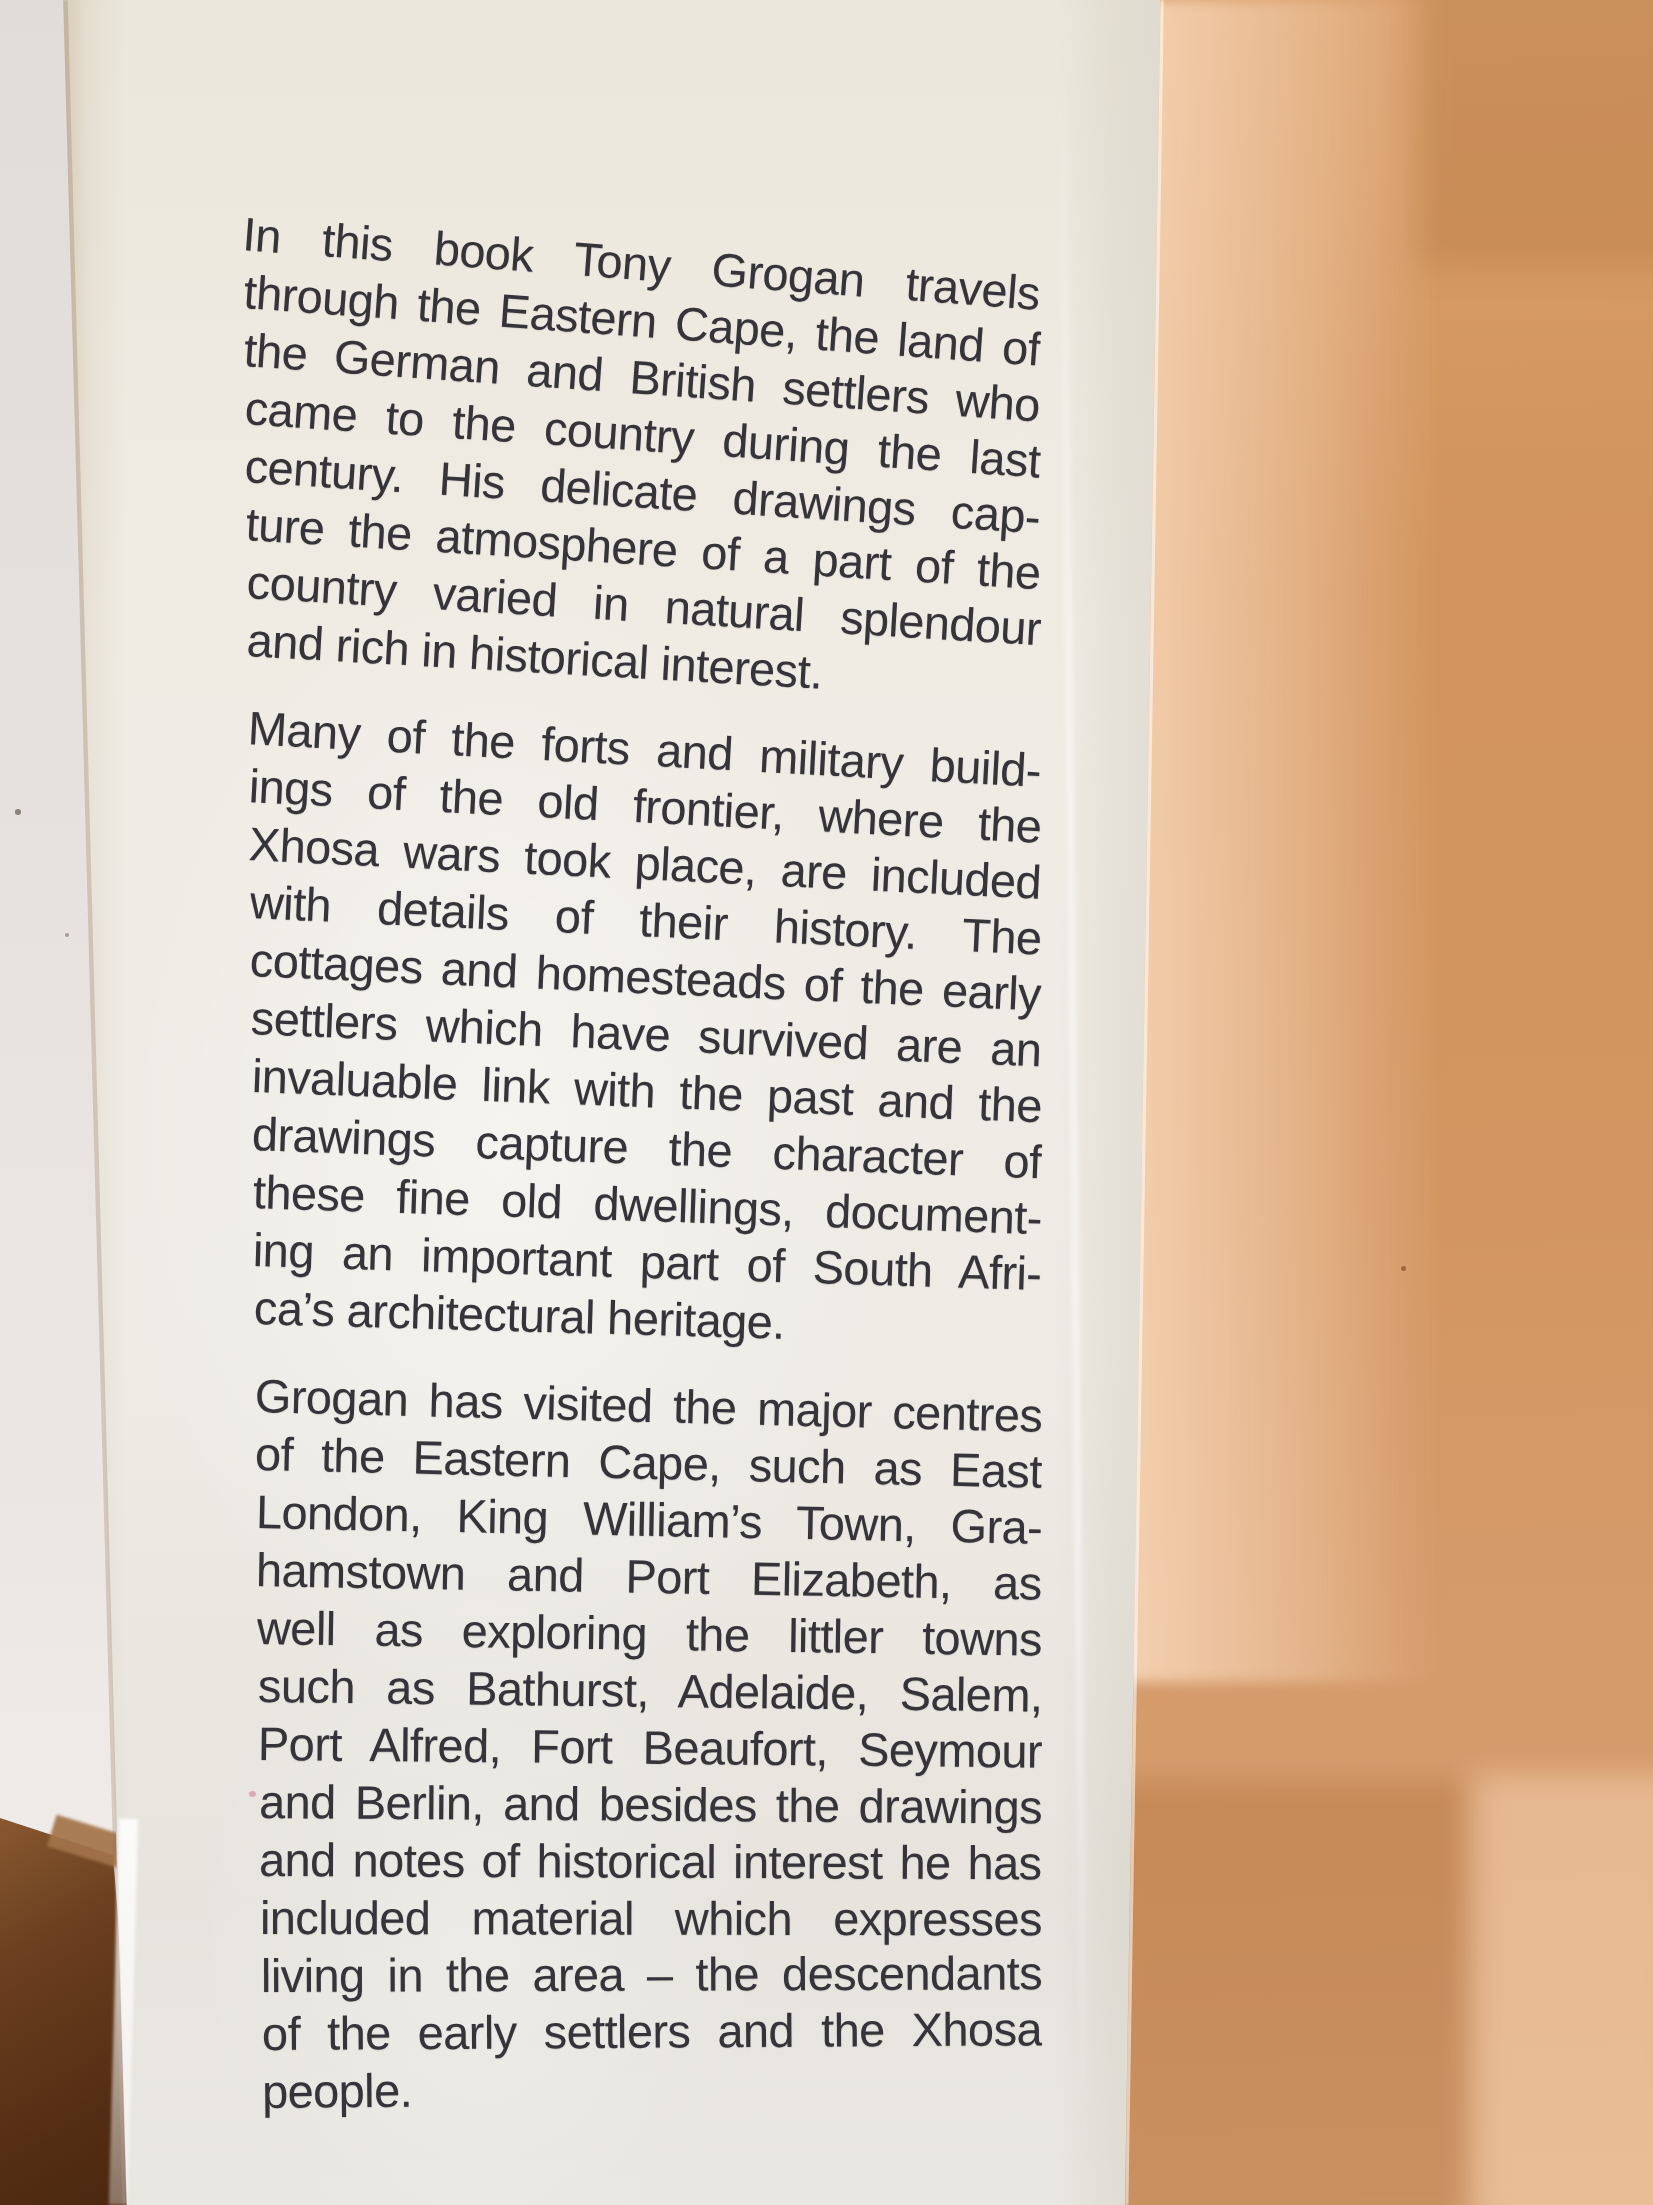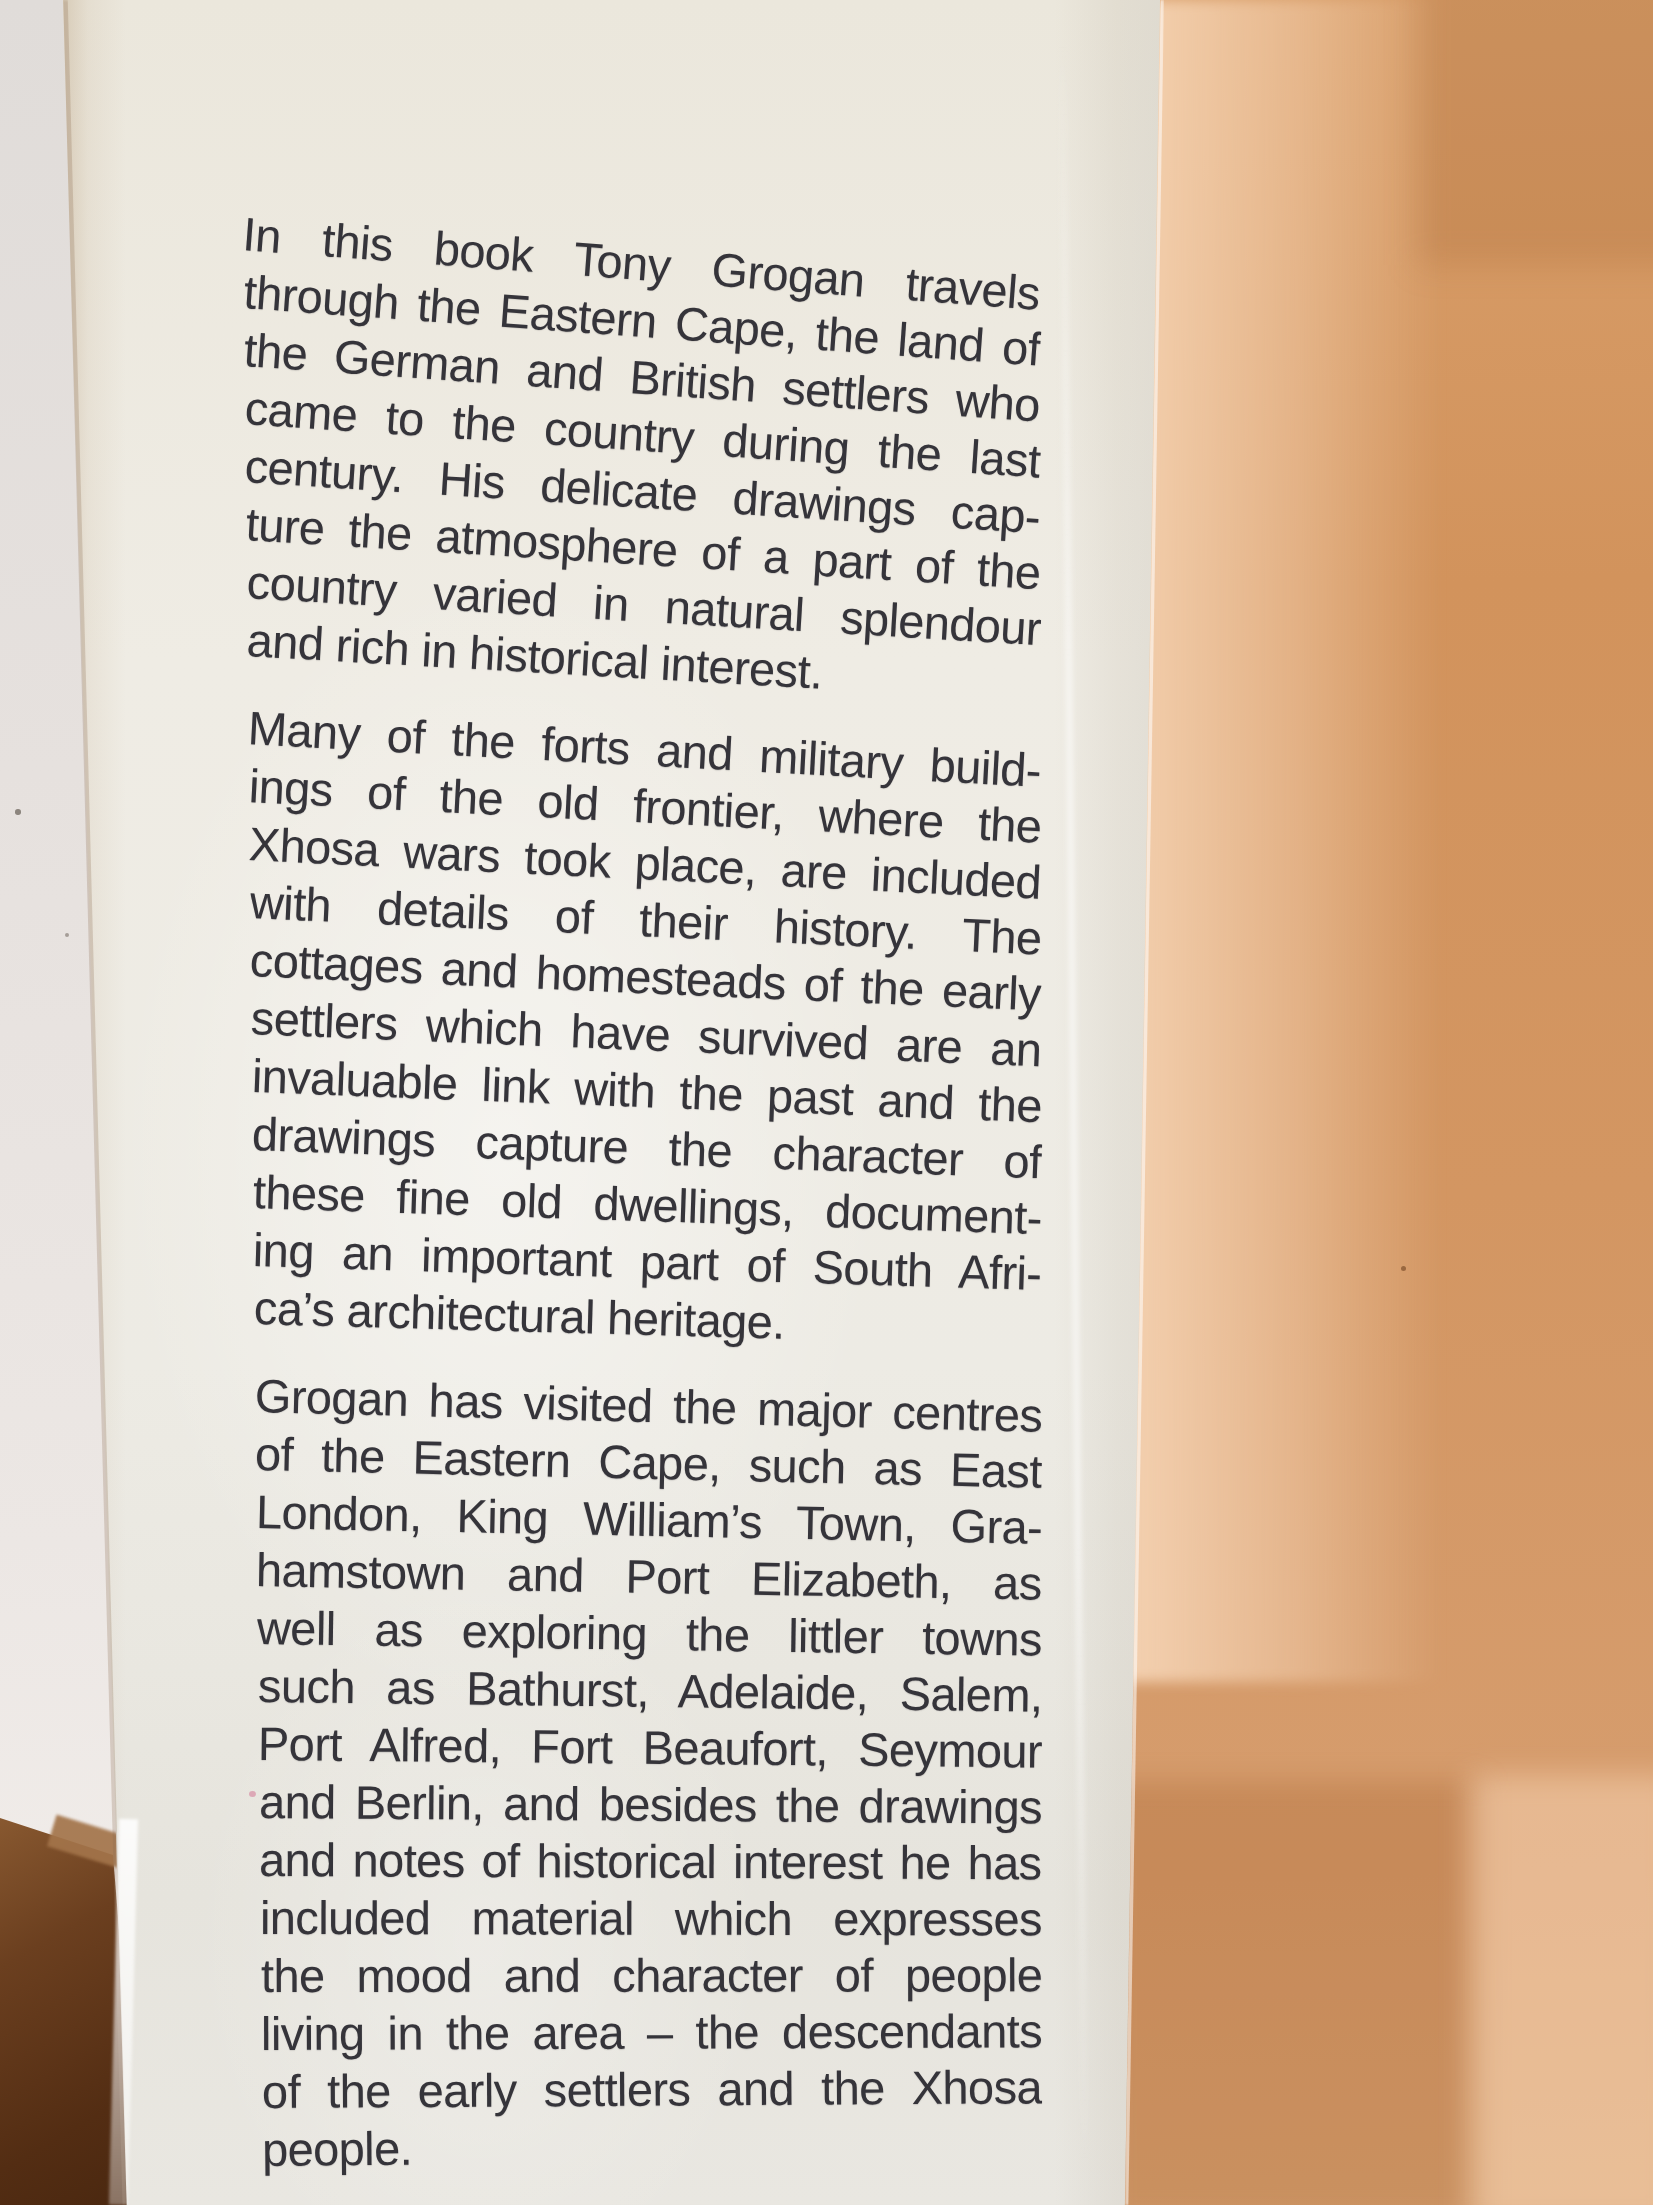--- a/index.html
+++ b/index.html
@@ -115,21 +115,20 @@
         <div class="line j" style="transform: rotate(1.45deg); margin-left: 11.5px;">Grogan has visited the major centres</div>
         <div class="line j" style="transform: rotate(1.3deg); margin-left: 12px;">of the Eastern Cape, such as East</div>
         <div class="line j" style="transform: rotate(1.15deg); margin-left: 12.7px;">London, King William’s Town, Gra-</div>
         <div class="line j" style="transform: rotate(1deg); margin-left: 13.3px;">hamstown and Port Elizabeth, as</div>
         <div class="line j" style="transform: rotate(0.85deg); margin-left: 14px;">well as exploring the littler towns</div>
         <div class="line j" style="transform: rotate(0.7deg); margin-left: 14.6px;">such as Bathurst, Adelaide, Salem,</div>
         <div class="line j" style="transform: rotate(0.55deg); margin-left: 15px;">Port Alfred, Fort Beaufort, Seymour</div>
         <div class="line j" style="transform: rotate(0.4deg); margin-left: 16px;">and Berlin, and besides the drawings</div>
         <div class="line j" style="transform: rotate(0.25deg); margin-left: 16.4px;">and notes of historical interest he has</div>
         <div class="line j" style="transform: rotate(0.1deg); margin-left: 17px;">included material which expresses</div>
-        <div class="line j" style="transform: rotate(-0.05deg); margin-left: 17.6px;">the mood and character of people</div>
         <div class="line j" style="transform: rotate(-0.2deg); margin-left: 18px;">living in the area – the descendants</div>
         <div class="line j" style="transform: rotate(-0.35deg); margin-left: 19px;">of the early settlers and the Xhosa</div>
         <div class="line" style="transform: rotate(-0.5deg); margin-left: 19.4px;">people.</div>
       </div>
   </div>
 
   <div class="speck speck-a"></div>
   <div class="speck speck-b"></div>
   <div class="speck speck-c"></div>
   <div class="speck speck-d"></div>

